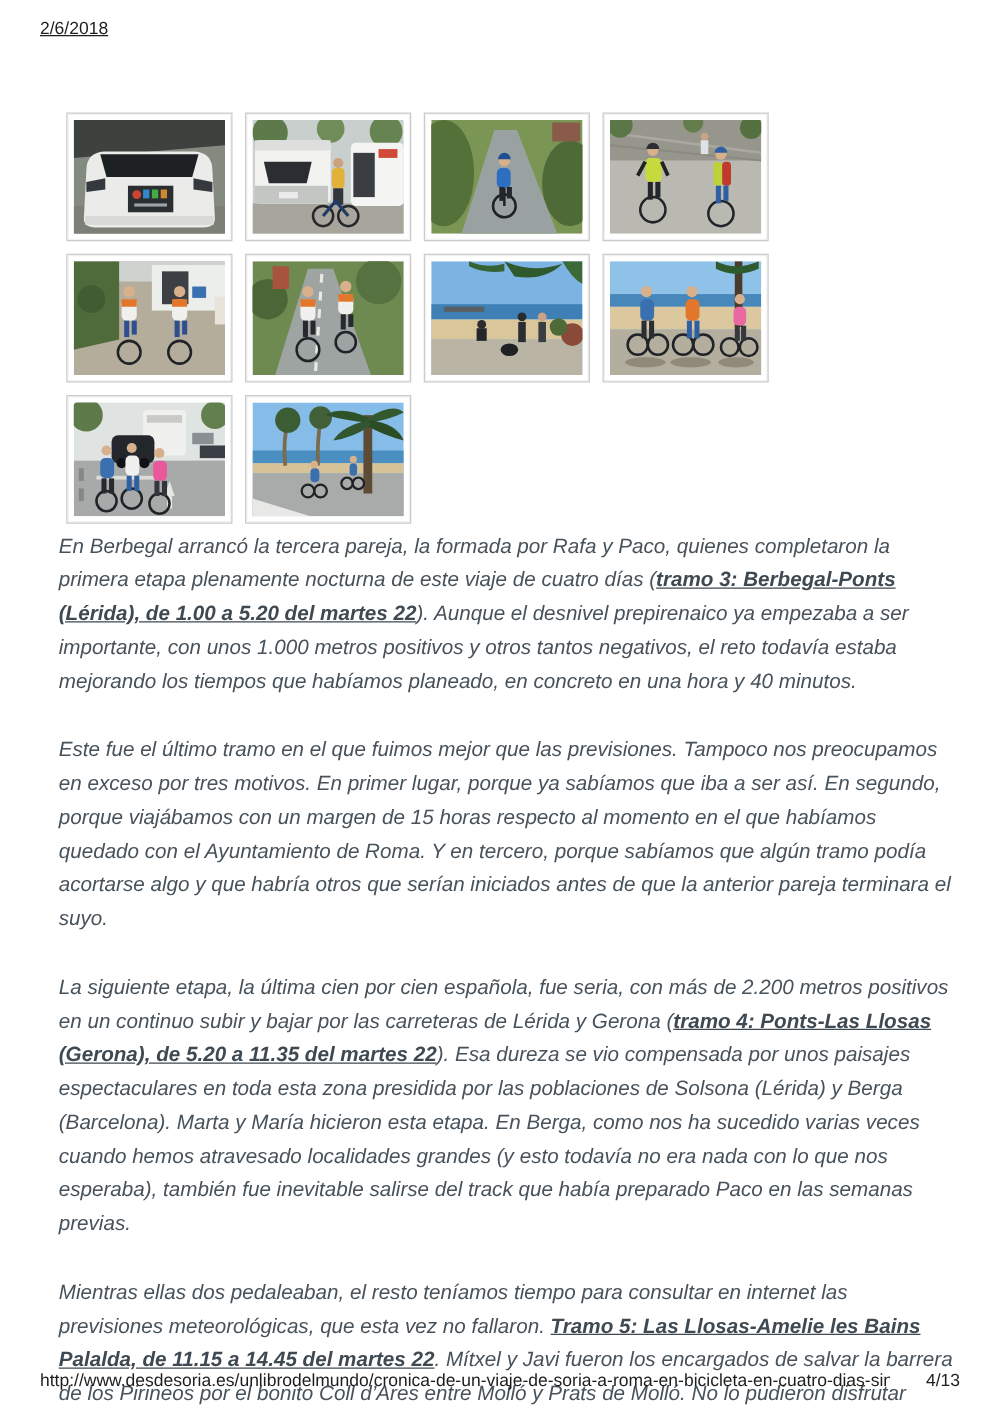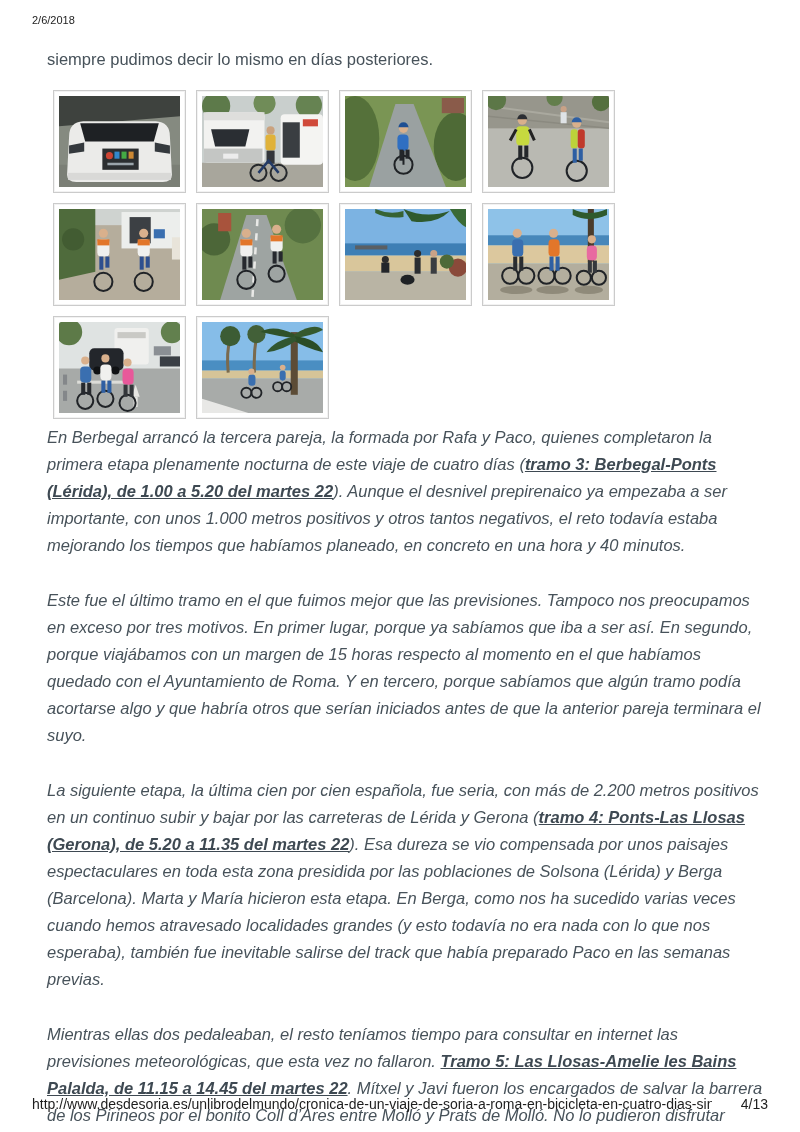--- a/index.html
+++ b/index.html
@@ -11,22 +11,23 @@
     font-family: "Liberation Sans", sans-serif;
     color: #47525a;
     overflow: hidden;
   }
   
   .print-header {
     position: absolute;
     top: 14px; left: 32px; right: 32px;
     display: flex;
     align-items: flex-end;
-    font-size: 11px;
+    font-size: 14px;
     color: #1d1d1d;
+    text-decoration: underline;
   }
   .ph-date { width: 105px; flex: 0 0 auto; }
   .ph-title { flex: 1 1 auto; text-align: center; white-space: nowrap; overflow: hidden; }
   .print-footer {
     position: absolute;
     left: 32px; right: 32px; bottom: 20px;
     display: flex;
     justify-content: space-between;
     font-size: 14px;
     color: #1d1d1d;
@@ -76,21 +77,20 @@
 </style>
 </head>
 <body>
 
 <div class="sheet">
 
   <div class="print-header">
     <span class="ph-date">2/6/2018</span>
   </div>
 
-  <p class="intro">siempre pudimos decir lo mismo en días posteriores.</p>
 
   <div class="photo-grid">
 
     <figure class="photo" title="Frontal de furgoneta blanca con logotipo de colores bajo un techado">
       <svg viewBox="0 0 120 90" preserveAspectRatio="none">
         <rect width="120" height="90" fill="#858a80"></rect>
         <polygon points="0,0 120,0 120,20 0,30" fill="#3e423e"></polygon>
         <rect x="0" y="68" width="120" height="22" fill="#7b7f76"></rect>
         <path d="M10 40 Q10 26 24 25 L96 25 Q110 26 110 40 L112 78 Q112 85 103 85 L17 85 Q8 85 8 78 Z" fill="#ebebe9"></path>
         <path d="M21 27 L99 27 L94 45 L26 45 Z" fill="#1e2124"></path>

